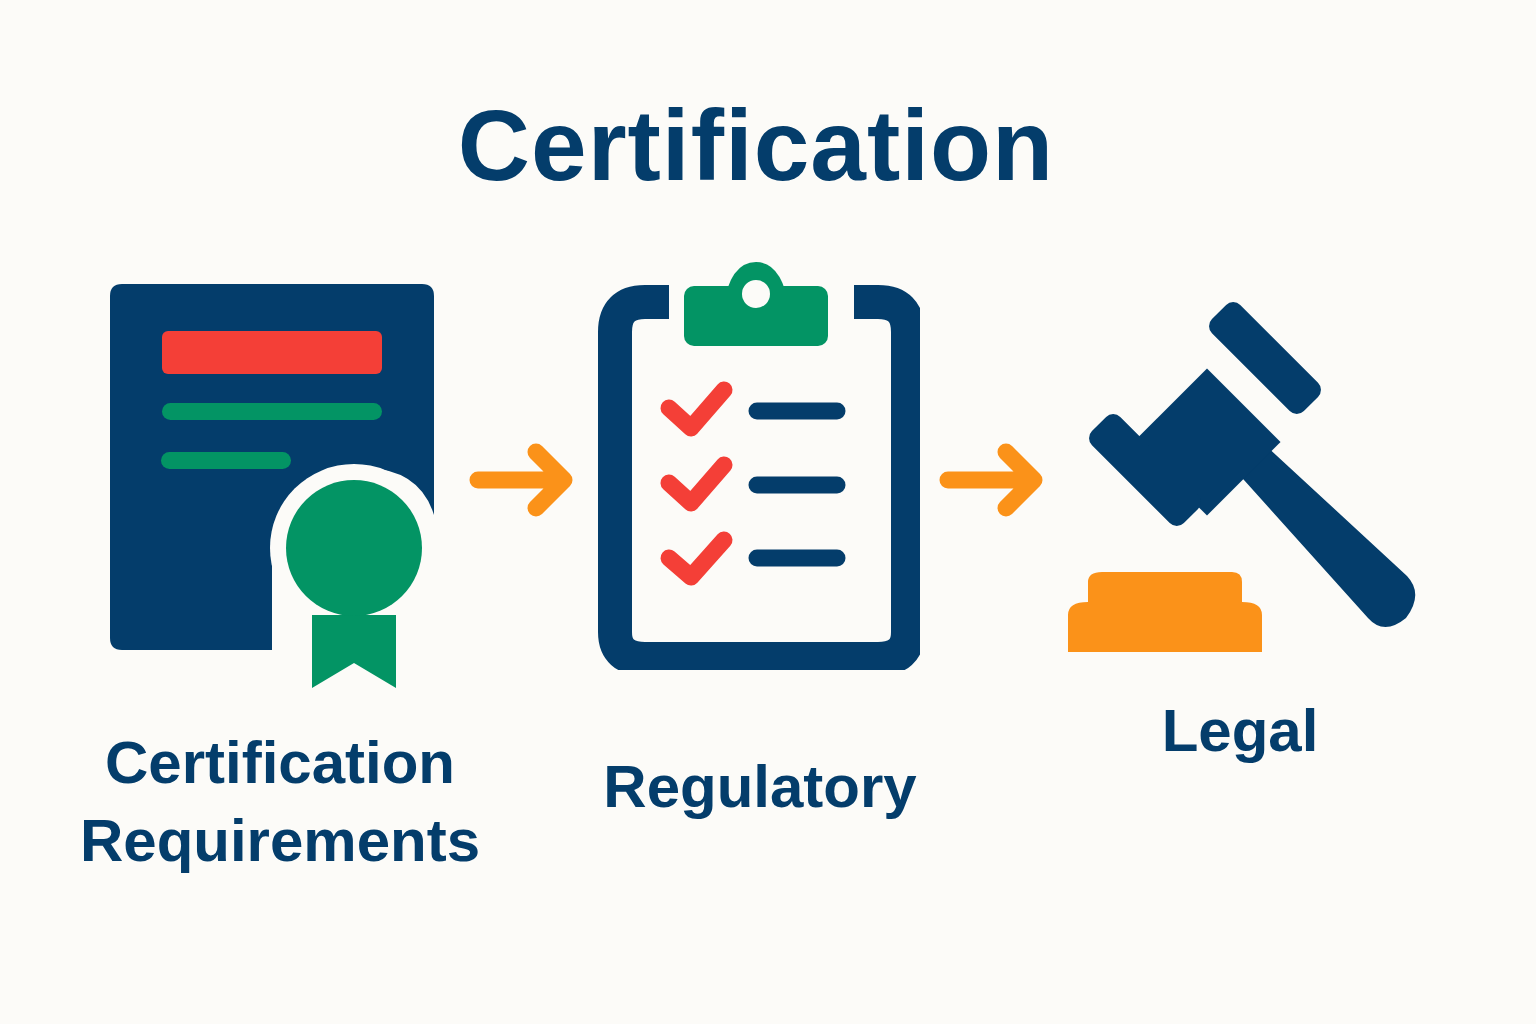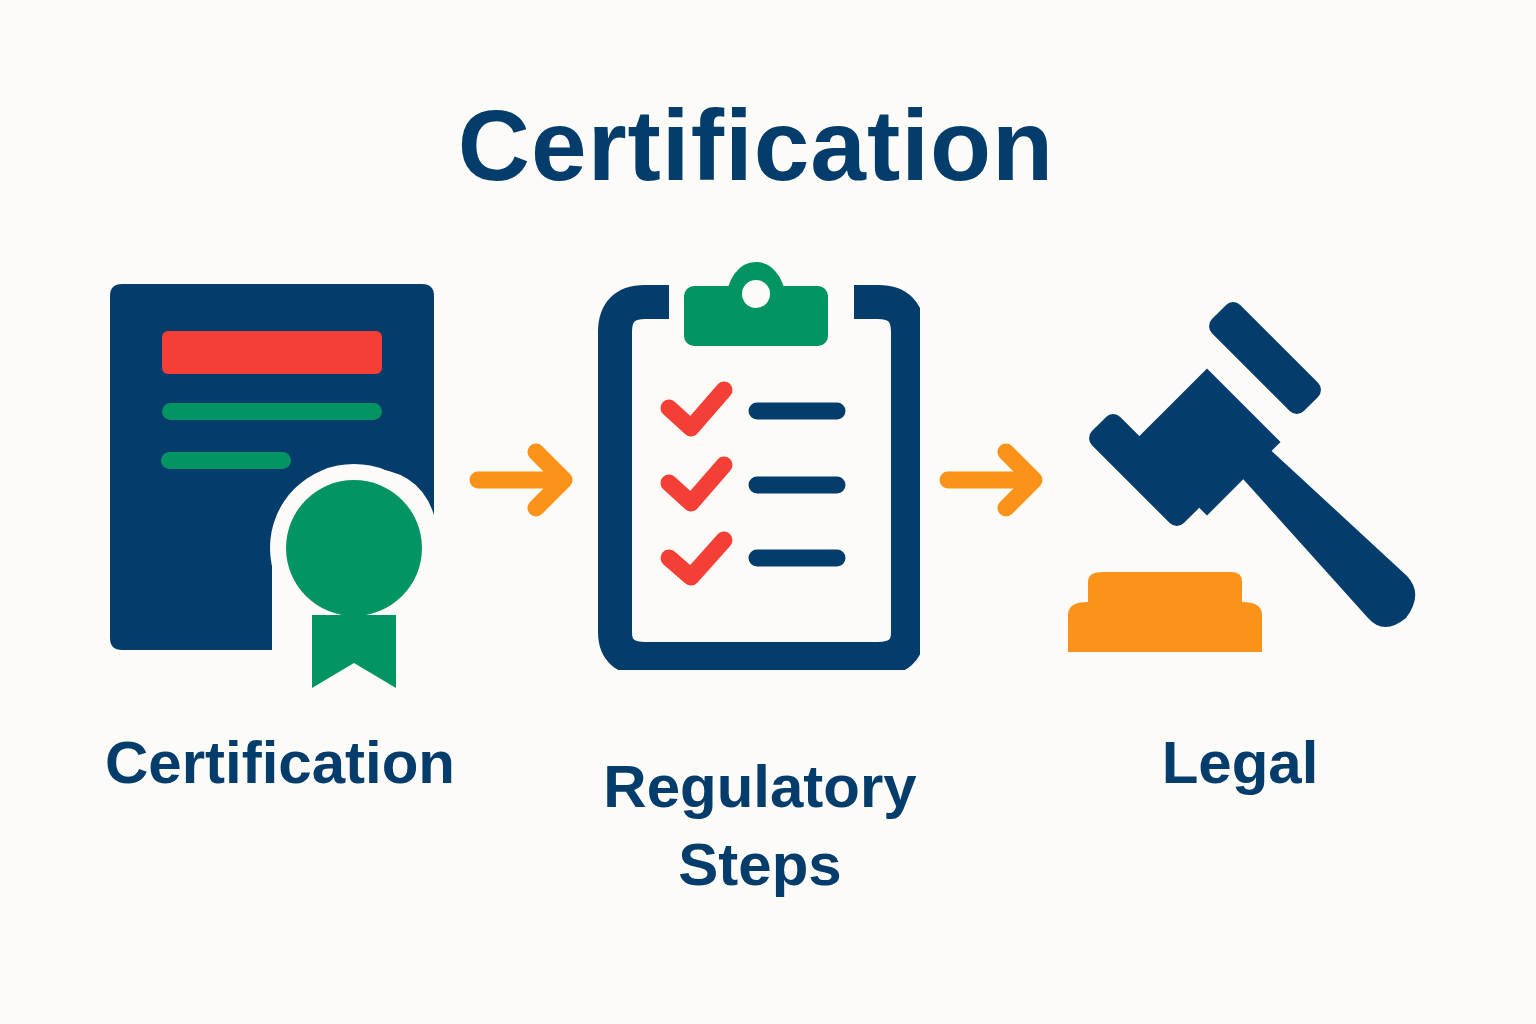--- a/index.html
+++ b/index.html
@@ -76,22 +76,22 @@
 
   <rect x="105" y="110" width="104" height="104" fill="#043d6b" transform="rotate(45 157 162)"></rect>
 
   <rect x="30" y="170" width="130" height="40" rx="10" fill="#043d6b" transform="rotate(45 95 190)"></rect>
 
   <path d="M52 292 H182 Q192 292 192 302 V322 Q212 322 212 335 V372 H18 V335 Q18 322 38 322 V302 Q38 292 52 292 Z" fill="#fb9219"></path>
 </svg>
 
 <div class="label" style="left:40px;top:724px;width:480px">
   <span>Certification</span>
+  <span>Requirements</span>
 </div>
 
 <div class="label" style="left:570px;top:748px;width:380px">
   <span>Regulatory</span>
-  <span>Steps</span>
 </div>
 
-<div class="label" style="left:1080px;top:724px;width:320px">
+<div class="label" style="left:1080px;top:692px;width:320px">
   <span>Legal</span>
 </div>
 
 </body></html>

